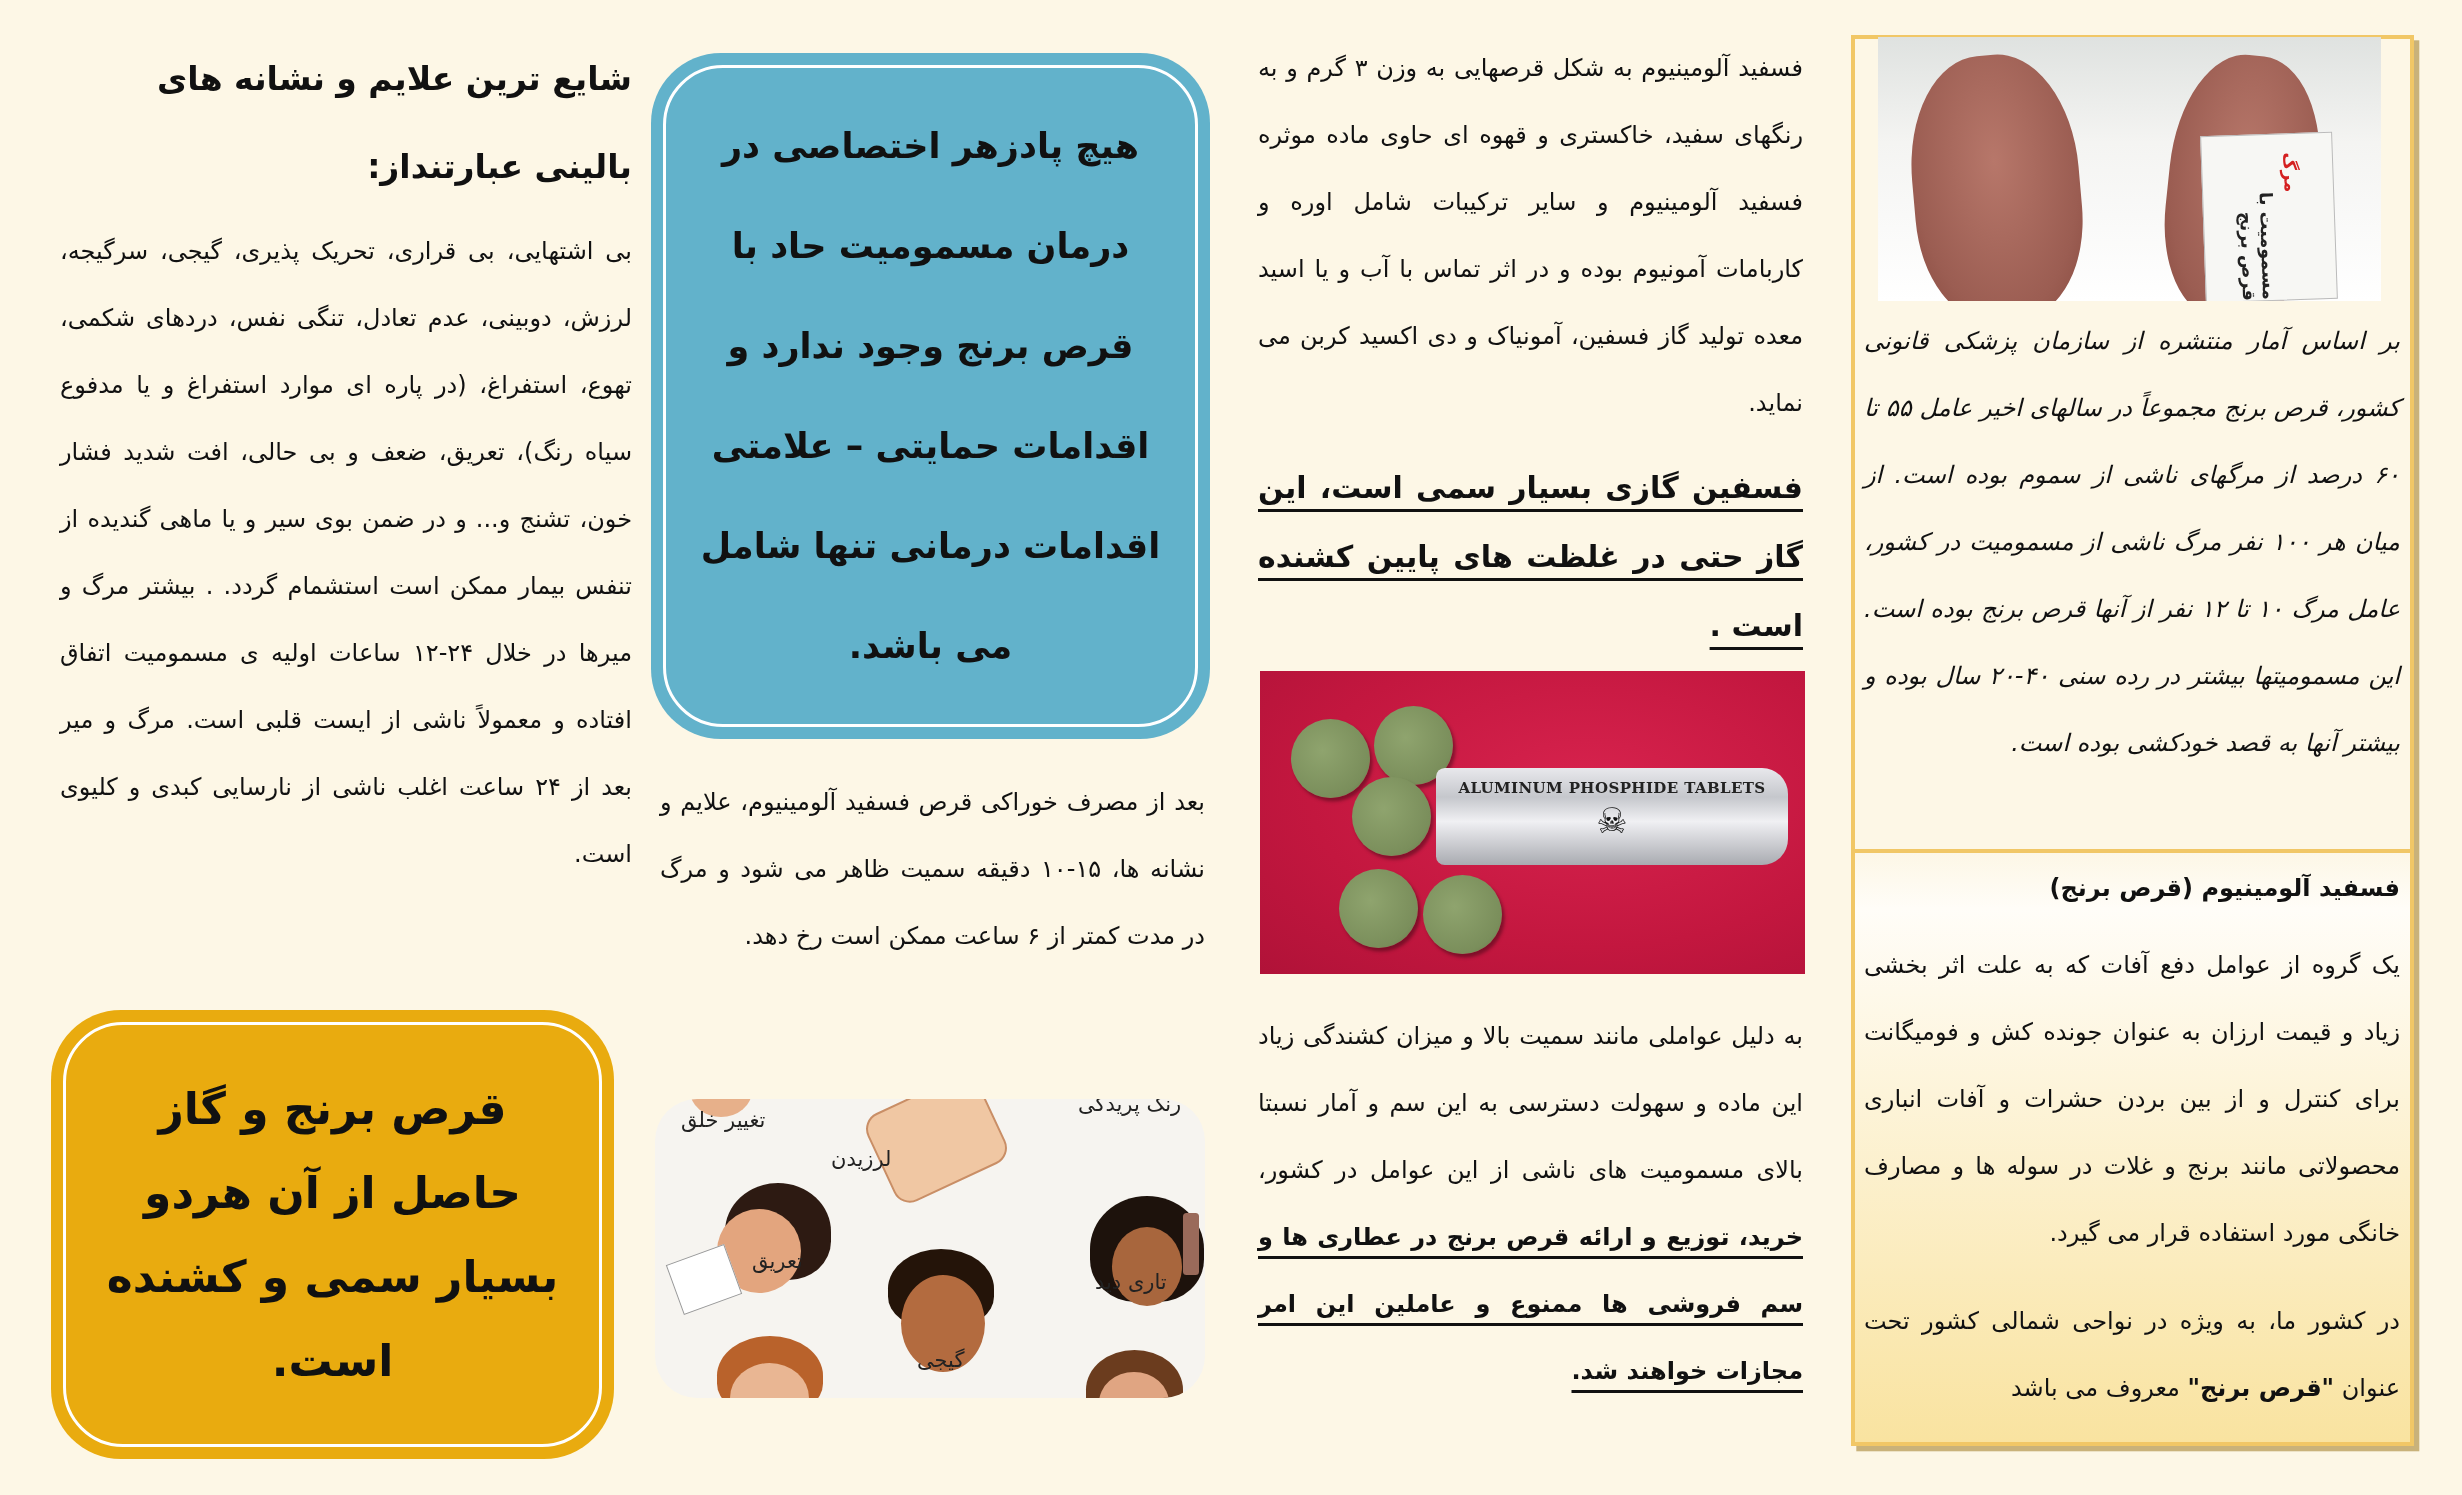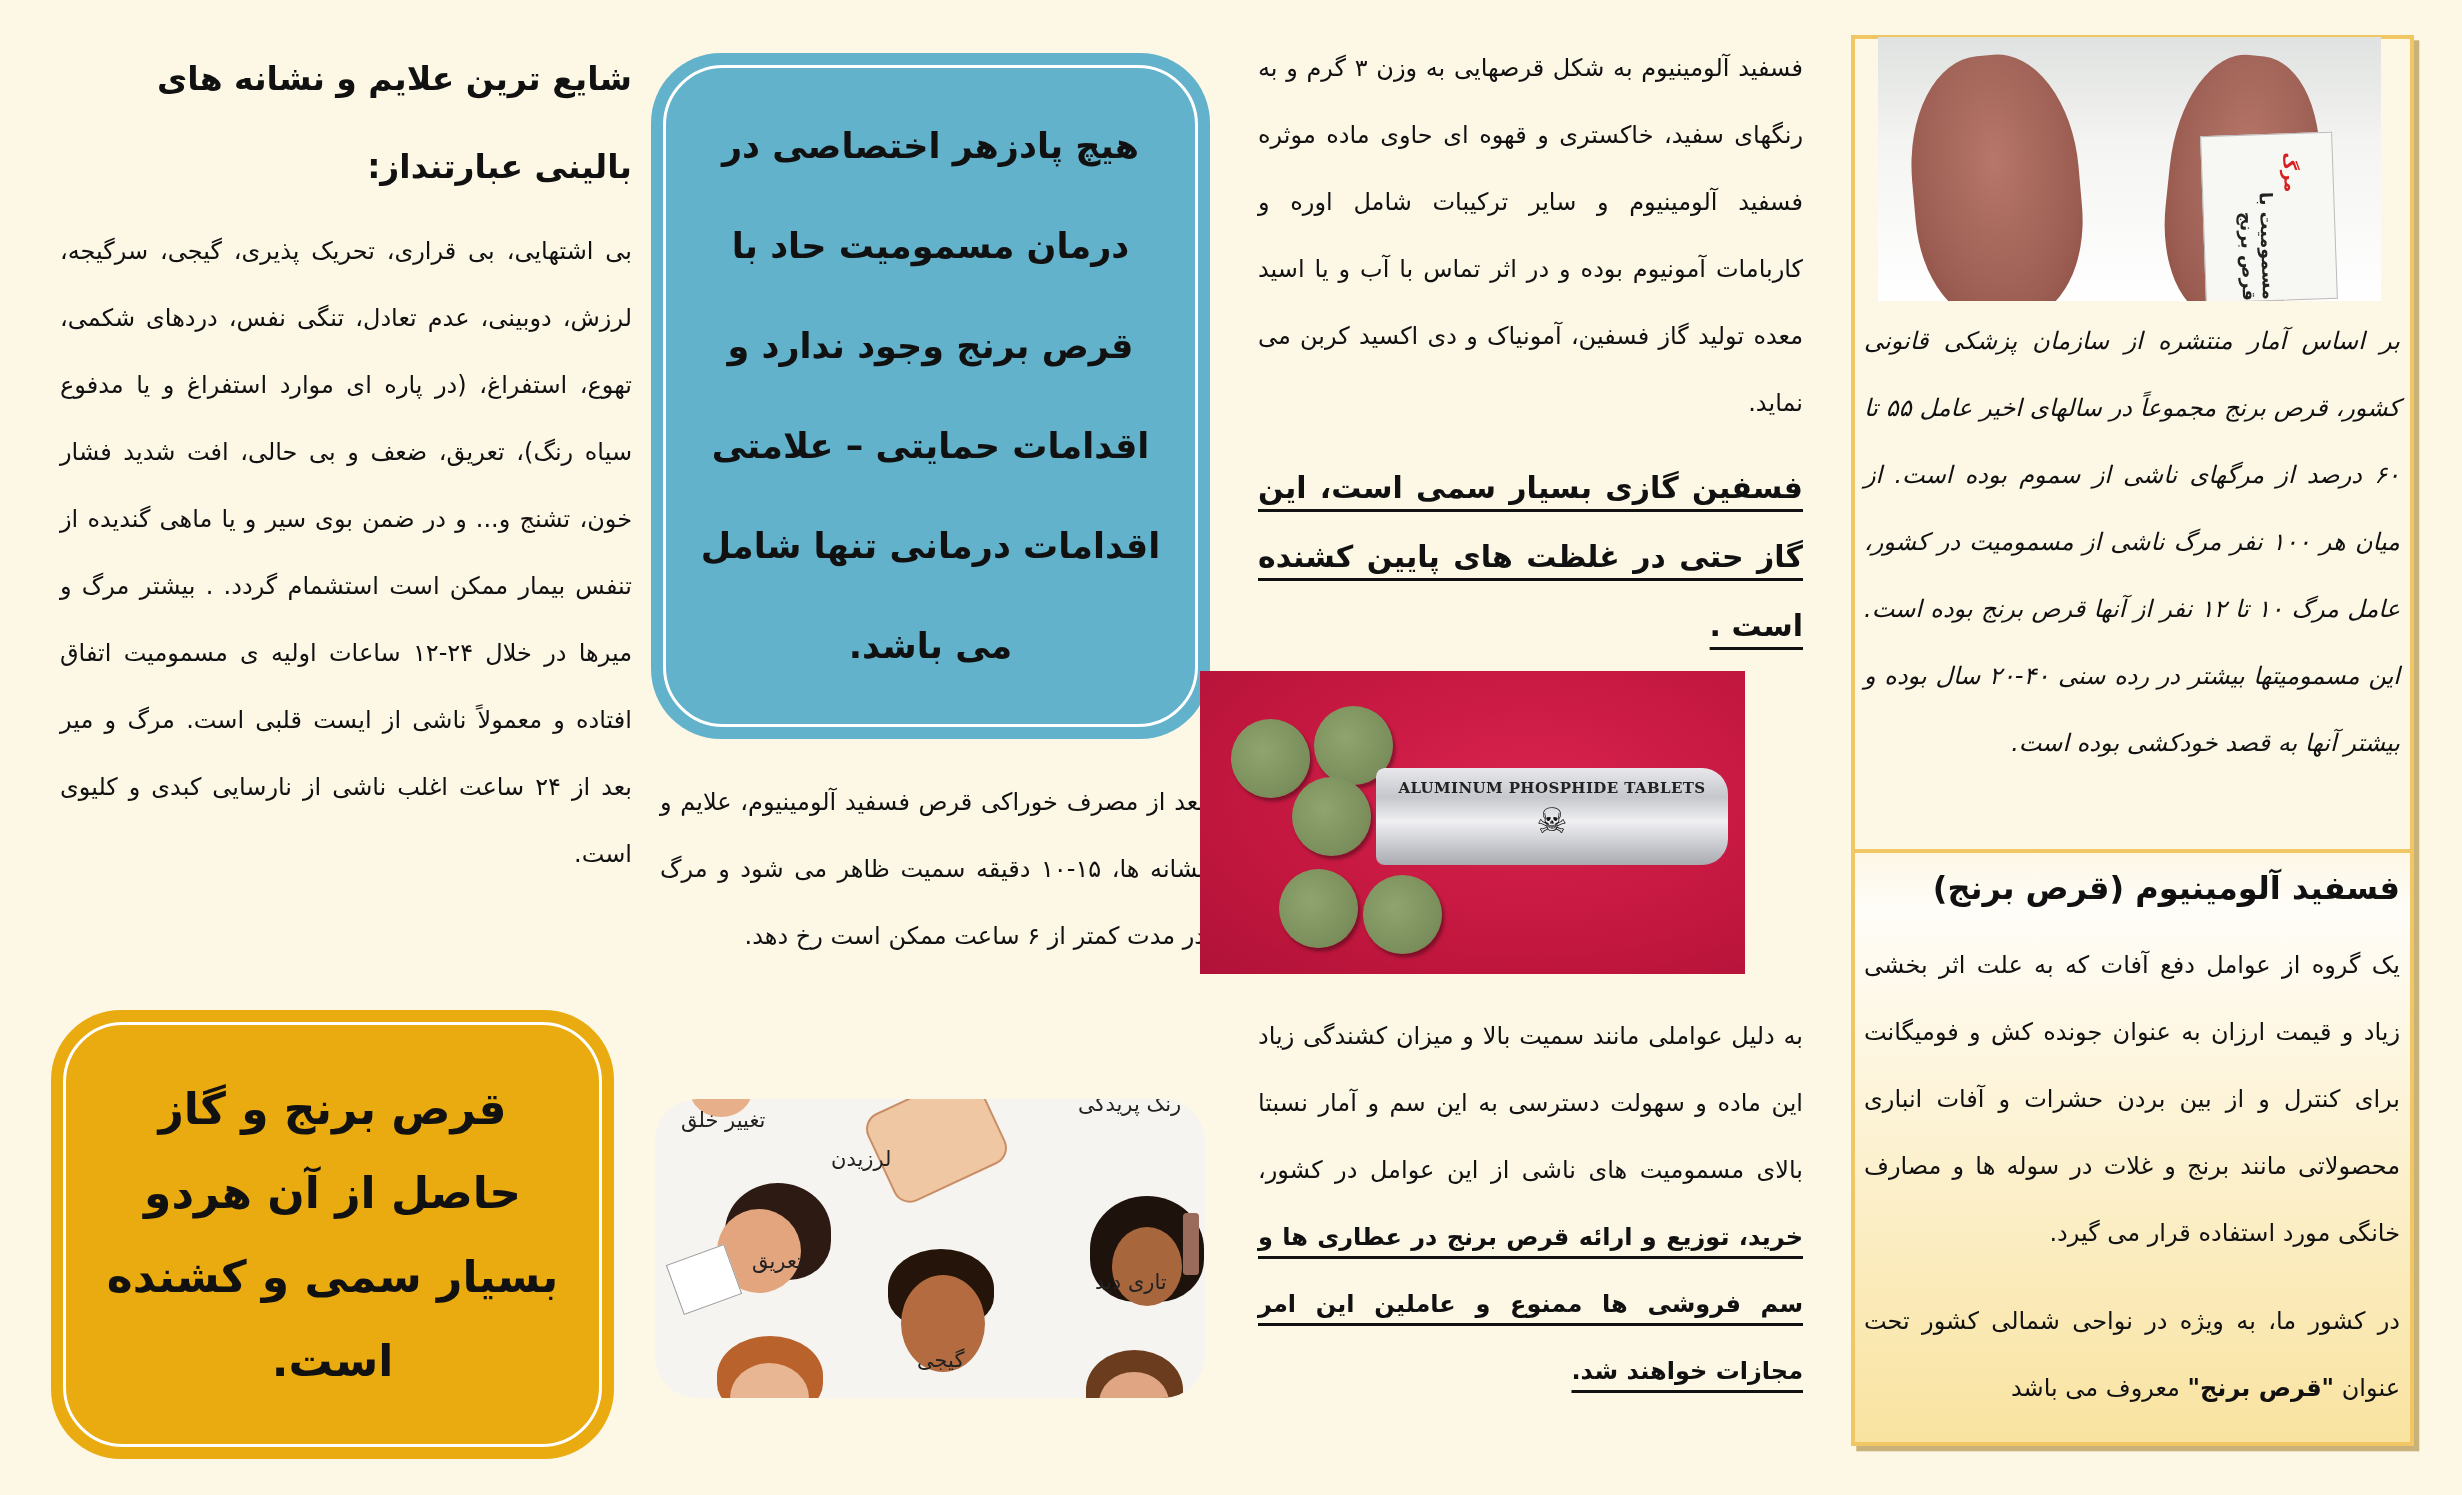--- a/index.html
+++ b/index.html
@@ -64,21 +64,21 @@
     .illus-label {
       position: absolute; font-size: 21px; color: #222; direction: rtl;
       font-family: "DejaVu Sans", sans-serif;
     }
 
     
     #col3-top { left: 1258px; top: 35px; width: 545px; }
     #col3-warning { left: 1258px; top: 453px; width: 545px; }
     #col3-warning .w { font-weight: bold; font-size: 30px; line-height: 69px; text-align: justify; text-align-last: right; }
     #pills-photo {
-      position: absolute; left: 1200px; top: 671px; width: 545px; height: 303px;
+      position: absolute; left: 1260px; top: 671px; width: 545px; height: 303px;
       background: radial-gradient(ellipse at 60% 40%, #d8234e 0%, #c3173f 60%, #b01238 100%);
       overflow: hidden;
     }
     .pill {
       position: absolute; width: 79px; height: 79px; border-radius: 50%;
       background: radial-gradient(circle at 40% 40%, #8fa46e 0%, #7a8e5b 70%, #5f6e45 100%);
       box-shadow: 2.6px 3.5px 3.5px rgba(0,0,0,0.35);
     }
     #tube {
       position: absolute; left: 176px; top: 97px; width: 352px; height: 97px;
@@ -109,21 +109,21 @@
     }
     #toe-tag {
       position: absolute; left: 325px; top: 97px; width: 132px; height: 167px;
       background: #f7f7f4; border: 0.9px solid #bbb; transform: rotate(-2deg);
       display: flex; align-items: flex-start; justify-content: center; padding-top: 17.6px;
     }
     #toe-tag-text { writing-mode: vertical-rl; font-size: 17.6px; font-weight: bold; color: #222; direction: rtl; }
     #toe-tag-red { writing-mode: vertical-rl; font-size: 17.6px; font-weight: bold; color: #d42020; margin-left: 5.3px; }
     #col4-stats { left: 1864px; top: 308px; width: 536px; font-style: italic; }
     #col4-title { left: 1864px; top: 857px; width: 536px; }
-    #col4-title .heading { font-size: 32px; line-height: 62px; }
+    #col4-title .heading { font-size: 24px; line-height: 62px; }
     #col4-desc { left: 1864px; top: 932px; width: 536px; }
     #col4-desc .para-gap { height: 21px; }
     .quote-bold { font-weight: bold; }
   </style>
 </head>
 <body>
 
 <div id="col1" class="panel">
   <div class="heading">شایع ترین علایم و نشانه های بالینی عبارتنداز:</div>
   <p class="body-text">بی اشتهایی، بی قراری، تحریک پذیری، گیجی، سرگیجه، لرزش، دوبینی، عدم تعادل، تنگی نفس، دردهای شکمی، تهوع، استفراغ، (در پاره ای موارد استفراغ و یا مدفوع سیاه رنگ)، تعریق، ضعف و بی حالی، افت شدید فشار خون، تشنج و... و در ضمن بوی سیر و یا ماهی گندیده از تنفس بیمار ممکن است استشمام گردد. . بیشتر مرگ و میرها در خلال ۲۴-۱۲ ساعات اولیه ی مسمومیت اتفاق افتاده و معمولاً ناشی از ایست قلبی است. مرگ و میر بعد از ۲۴ ساعت اغلب ناشی از نارسایی کبدی و کلیوی است.</p>

